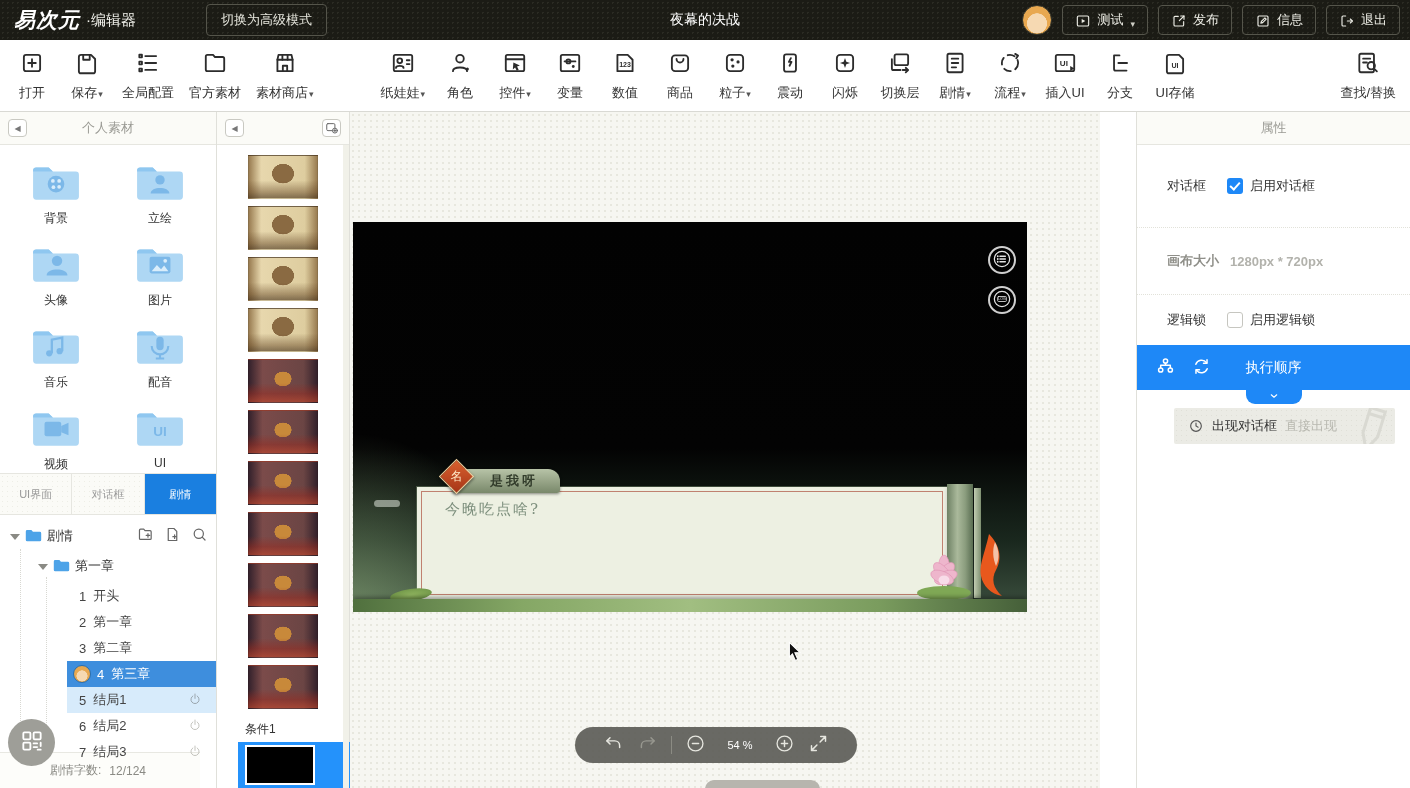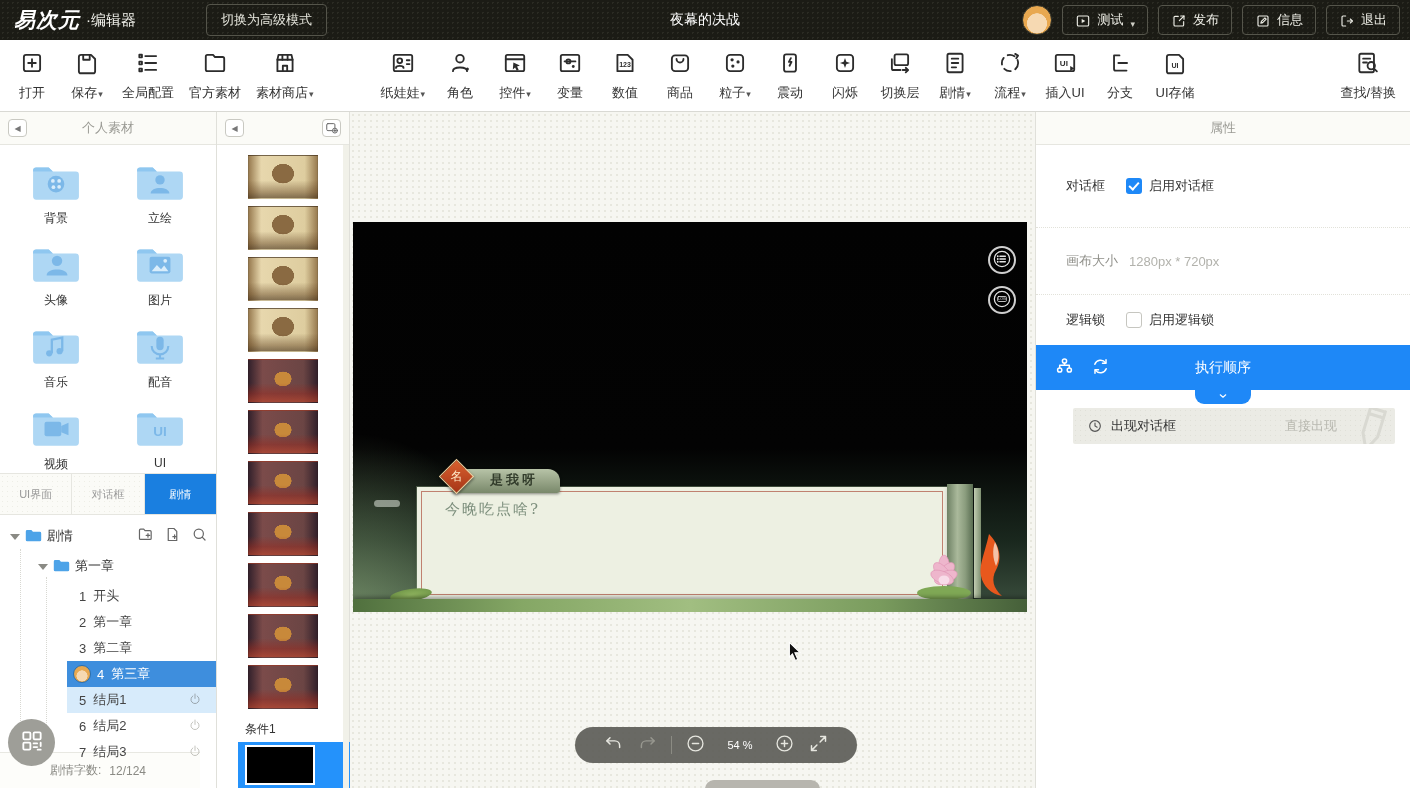--- a/index.html
+++ b/index.html
@@ -35,21 +35,21 @@
   .tb-label{font-size:13px;color:#333;white-space:nowrap;}
   .tb-label .arrow-sm{color:#555;}
   .toolbar-right{display:flex;align-items:center;}
 
   
   .main{display:flex;height:676px;}
   .left-panel{width:217px;border-right:1px solid #e0e0da;display:flex;flex-direction:column;position:relative;background:#fff;}
   .strip{width:133px;border-right:1px solid #e0e0da;position:relative;background:#fff;}
   .canvas-col{flex:1;position:relative;background:#f6f6f1;
     background-image:radial-gradient(#e7e7de 0.8px,transparent 0.8px);background-size:6px 6px;}
-  .right-panel{width:375px;background:#fff;position:relative;}
+  .right-panel{width:310px;background:#fff;position:relative;padding-left:36px;}
 
   
   .pane-header{height:33px;border-bottom:1px solid #e6e6e0;display:flex;align-items:center;
     position:relative;background:#fbfbf7;
     background-image:radial-gradient(#ececе4 0.7px,transparent 0.7px);background-size:5px 5px;}
   .pane-title{position:absolute;left:0;right:0;text-align:center;color:#9a9a94;font-size:13px;}
   .sq-btn{width:19px;height:18px;border:1px solid #c9c9c2;border-radius:4px;background:#fff;
     display:flex;align-items:center;justify-content:center;font-size:8px;color:#777;cursor:pointer;z-index:2;}
   .sq-btn.left{margin-left:8px;}
   .sq-btn svg{width:14px;height:14px;color:#666;}
@@ -126,21 +126,21 @@
   .dlg-text{position:absolute;left:28px;top:13px;font-family:"DejaVu Serif",serif;
     font-size:15px;color:#7d8f7d;letter-spacing:2px;}
   .scroll-edge{position:absolute;left:594px;top:262px;width:26px;height:118px;
     background:linear-gradient(90deg,#6e8164,#aab99b 40%,#8b9d7e 70%,#596d51);
     box-shadow:2px 2px 5px rgba(0,0,0,.4);}
   .scroll-edge2{position:absolute;left:621px;top:266px;width:7px;height:110px;
     background:linear-gradient(90deg,#c2cdb2,#7e9071);}
   .name-plate{position:absolute;left:99px;top:247px;width:108px;height:24px;
     background:linear-gradient(180deg,#b7c3a7,#79886a);border-radius:3px 12px 3px 3px;
     box-shadow:0 1px 3px rgba(0,0,0,.45);}
-  .name-text{display:block;margin-left:38px;line-height:24px;font-family:Liberation Mono, monospace;
+  .name-text{display:block;margin-left:38px;line-height:24px;font-family:Liberation Serif, serif;
     font-weight:bold;font-size:13px;color:#333d2c;letter-spacing:3px;}
   .name-badge{position:absolute;left:91px;top:242px;width:25px;height:25px;
     background:linear-gradient(135deg,#d8602e,#a63517);transform:rotate(45deg);
     border:1px solid #eccf9e;box-shadow:1px 1px 3px rgba(0,0,0,.5);}
   .name-badge span{position:absolute;inset:0;transform:rotate(-45deg);display:flex;align-items:center;
     justify-content:center;color:#ffe9c8;font-size:12px;font-family:"DejaVu Serif",serif;}
   .capsule{position:absolute;left:21px;top:278px;width:26px;height:7px;border-radius:4px;
     background:rgba(240,245,235,.5);}
   .leaf{position:absolute;left:37px;bottom:11px;width:42px;height:12px;border-radius:50%;
     background:radial-gradient(#90b55f,#698f43);transform:rotate(-8deg);}
@@ -154,21 +154,21 @@
   .zp-div{width:1px;height:18px;background:#8b8b83;}
   .zp-val{font-size:11px;color:#fff;min-width:42px;text-align:center;}
   .partial-pill{position:absolute;left:355px;top:668px;width:115px;height:10px;
     border-radius:9px 9px 0 0;background:#b7b5ae;}
   .cursor{position:absolute;left:437px;top:528px;width:16px;height:24px;z-index:9;}
 
   
   .rp-inner{border-left:1px solid #e0e0da;height:100%;}
   .rp-row{display:flex;align-items:center;padding-left:30px;border-bottom:1px dotted #e2e2da;}
   .rp-row1{height:83px;}
-  .rp-row2{height:67px;}
+  .rp-row2{height:67px;font-weight:bold;}
   .rp-row3{height:50px;border-bottom:none;}
   .rp-label{width:60px;font-size:13px;color:#333;}
   .rp-label.dim{color:#8f8f89;}
   .rp-value{font-size:13px;color:#b2b2ac;margin-left:3px;}
   .cb{width:16px;height:16px;border-radius:3px;margin:0 7px 0 0;position:relative;cursor:pointer;flex:none;}
   .cb.checked{background:#1e88f7;}
   .cb.checked::after{content:"";position:absolute;left:5px;top:2px;width:4px;height:8px;
     border:solid #fff;border-width:0 2px 2px 0;transform:rotate(42deg);}
   .cb.empty{border:1px solid #c6c6c0;background:#fff;}
   .cb-label{font-size:13px;color:#333;}

